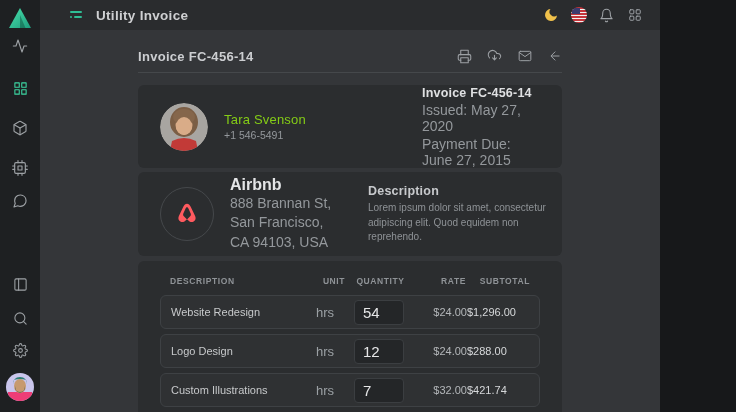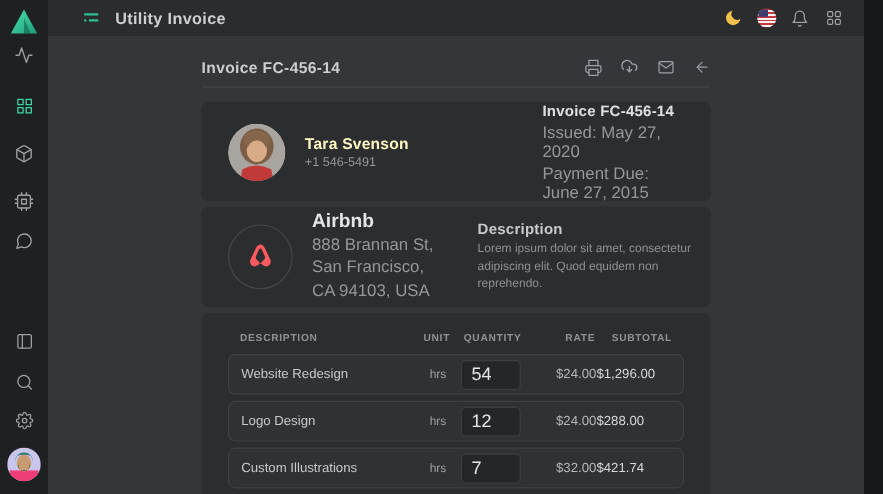--- a/index.html
+++ b/index.html
@@ -1,18 +1,18 @@
 <!DOCTYPE html>
 <html><head>
 <meta charset="utf-8">
 <style>
   * { margin:0; padding:0; box-sizing:border-box; }
   html,body { background:#17181a; }
   body { font-family:"Liberation Sans","DejaVu Sans",sans-serif; }
-  .app { position:relative; width:720px; height:412px; background:#343639; overflow:hidden; }
+  .app { position:relative; width:660px; height:412px; background:#343639; overflow:hidden; }
 
   
   .sidebar { position:absolute; left:0; top:0; width:40px; height:412px; background:#1e2022; z-index:5; }
   .side-item { position:absolute; left:0; width:40px; display:flex; justify-content:center; align-items:center; cursor:pointer; }
   .side-item svg { stroke:#9da1a5; fill:none; stroke-width:1.7; stroke-linecap:round; stroke-linejoin:round; }
   .side-item.active svg { stroke:#3cd6a3; }
   .logo { top:4px; height:28px; }
   .avatar-mini { top:372px; height:30px; }
 
   
@@ -37,21 +37,21 @@
   .inv-title { font-size:13px; font-weight:700; letter-spacing:.3px; color:#ccced1; }
   .inv-actions { margin-left:auto; display:flex; align-items:center; gap:15px; }
   .act-icon { width:15px; height:15px; cursor:pointer; display:flex; align-items:center; justify-content:center; }
   .act-icon svg { stroke:#9da1a5; fill:none; stroke-width:1.7; stroke-linecap:round; stroke-linejoin:round; }
   .divider { border-bottom:1px solid #45484b; }
 
   .card { background:#2b2d2f; border-radius:6px; }
   .card1 { margin-top:12px; height:83px; display:flex; align-items:center; padding:0 22px; }
   .avatar-lg { width:48px; height:48px; border-radius:50%; overflow:hidden; flex:none; }
   .who { margin-left:16px; }
-  .who .name { font-size:13px; font-weight:700; color:#fef9c3; letter-spacing:.2px; }
+  .who .name { font-size:13px; font-weight:400; color:#84cc16; letter-spacing:.2px; }
   .who .sub { font-size:10.5px; color:#94989c; margin-top:2px; }
   .meta { margin-left:auto; width:118px; }
   .meta .num { font-size:12.5px; font-weight:700; color:#dfe0e2; letter-spacing:.2px; }
   .meta .sub { font-size:14px; color:#94989c; margin-top:2px; }
 
   .card2 { margin-top:4px; height:84px; display:flex; align-items:center; padding:0 22px; position:relative; }
   .biz-logo { width:54px; height:54px; border-radius:50%; border:1px solid #45484b; display:flex; align-items:center; justify-content:center; flex:none; }
   .biz { margin-left:16px; width:120px; }
   .biz .name { font-size:16px; font-weight:700; color:#e4e5e7; }
   .biz .sub { font-size:14px; color:#94989c; margin-top:0; line-height:1.4; }
@@ -61,21 +61,21 @@
 
   .card3 { margin-top:5px; height:170px; padding:15px 22px 0 22px; }
   .tgrid { display:grid; grid-template-columns:145px 38px 55px 58px 64px; align-items:center; padding:0 10px; }
   .thead { margin-bottom:9px; }
   .thead span { font-size:8.5px; font-weight:700; letter-spacing:.6px; color:#8f9397; }
   .th-unit { text-align:center; }
   .th-qty { text-align:center; }
   .th-rate, .th-sub { text-align:right; }
   .trow { height:34px; border:1px solid #3e4144; background:#2f3133; border-radius:6px; margin-bottom:5px; }
   .td-desc { font-size:11px; color:#c7c9cb; }
-  .td-unit { font-size:10px; color:#9ba0a4; text-align:center; }
+  .td-unit { font-size:13px; color:#9ba0a4; }
   .td-rate { font-size:11px; color:#b4b7ba; text-align:right; }
   .td-sub { font-size:11px; color:#d6d8da; text-align:left; }
   .qty-input { width:50px; height:25px; background:#242628; border:1px solid #3b3e41; border-radius:4px; color:#e6e7e8; font-size:15px; padding:0 0 0 8px; outline:none; font-family:inherit; }
 </style>
 </head>
 <body>
 
 <div class="app">
 
   <div class="sidebar">

